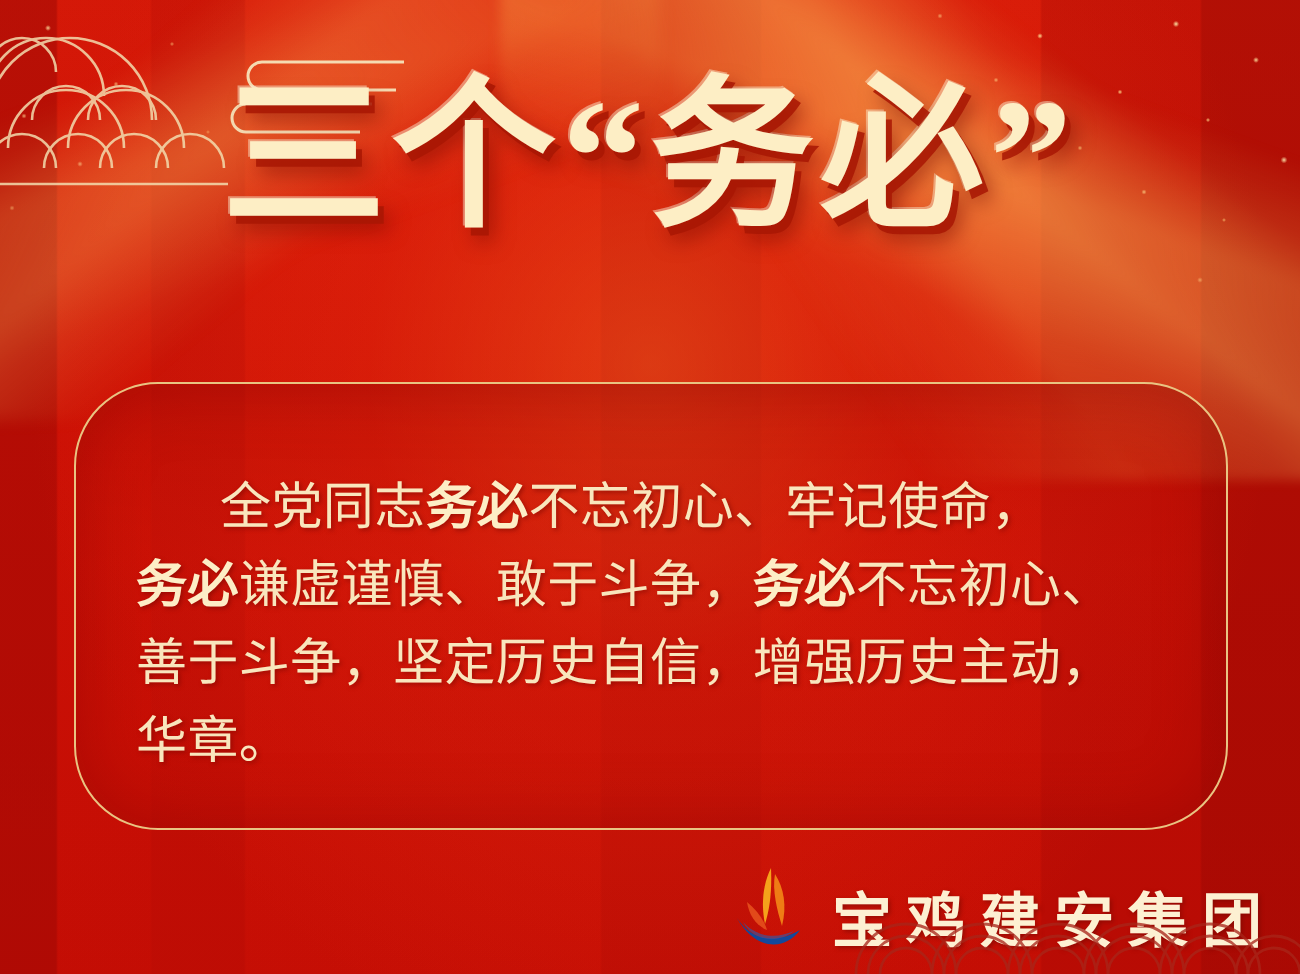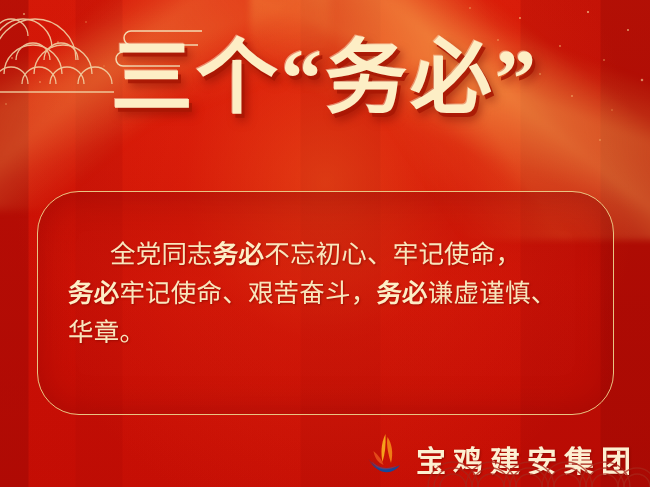--- a/index.html
+++ b/index.html
@@ -214,21 +214,22 @@
     </g>
   </svg>
 
   <div class="title-wrap">
     <span class="title">三个“务必”</span>
   </div>
 
   <div class="quote-box">
     <div class="quote-text" id="quote-text">
         <span class="ln indent"><span>全党同志</span><b>务必</b><span>不忘初心、牢记使命，</span></span>
-        <span class="ln"><b>务必</b><span>牢记使命、艰苦奋斗，</span><b>务必</b><span>谦虚谨慎、</span></span>
+        <span class="ln"><b>务必</b><span>谦虚谨慎、敢于斗争，</span><b>务必</b><span>不忘初心、</span></span>
+        <span class="ln"><span>善于斗争，坚定历史自信，增强历史主动，</span></span>
         <span class="ln"><span>华章。</span></span>
       </div>
   </div>
 
   <div class="logo">
     <svg class="logo-mark" viewBox="0 0 46 48">
       <path d="M23.5 3 C24 14 23 23 20.5 31 C19 24 18.5 13 23.5 3 Z" fill="#f5a21b"></path>
       <path d="M25.5 6 C30 13 31.5 22 29 32 C26.5 24 24 14 25.5 6 Z" fill="#ef7c15"></path>
       <path d="M11.5 20 C16.5 24 20 29 21.5 34 C16.5 32 12.5 27 11.5 20 Z" fill="#e2491a"></path>
       <path d="M6.5 28 C13 38 24 42 38 34 C31 44 16 45 6.5 28 Z" fill="#14499b"></path>

